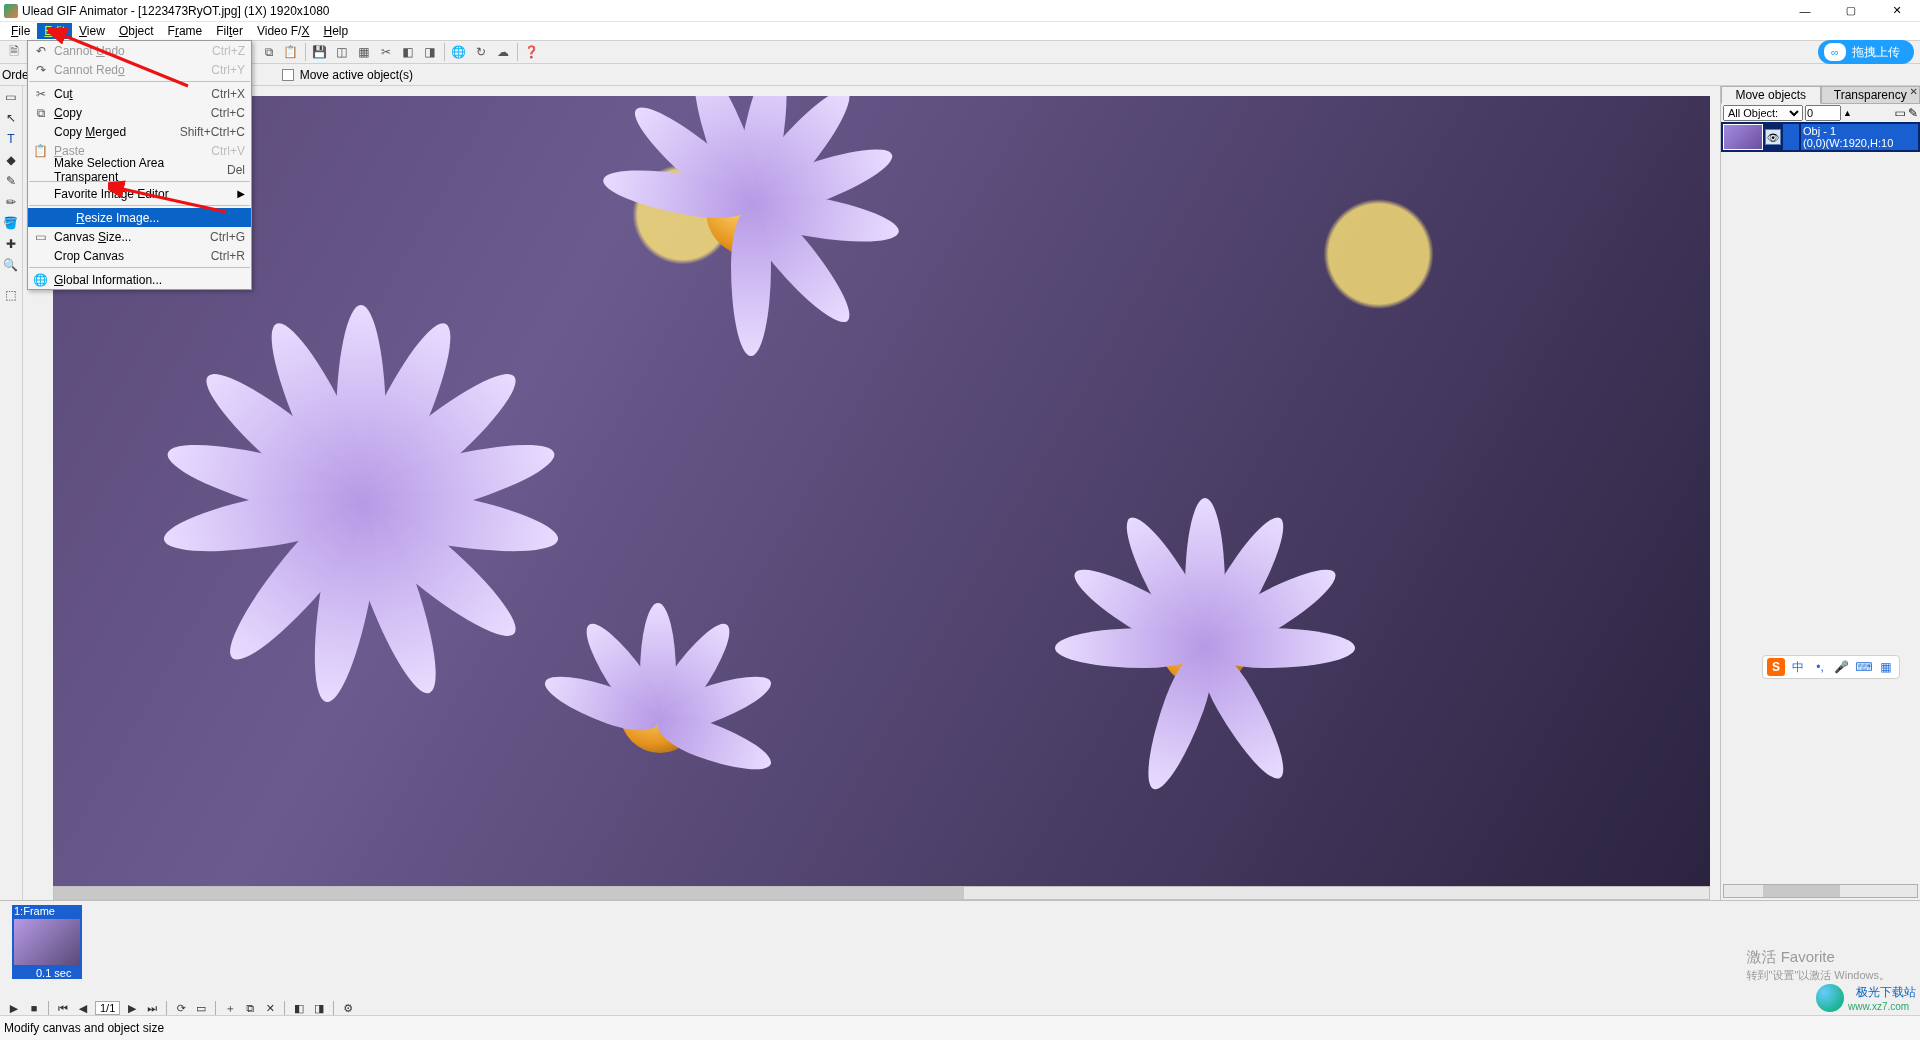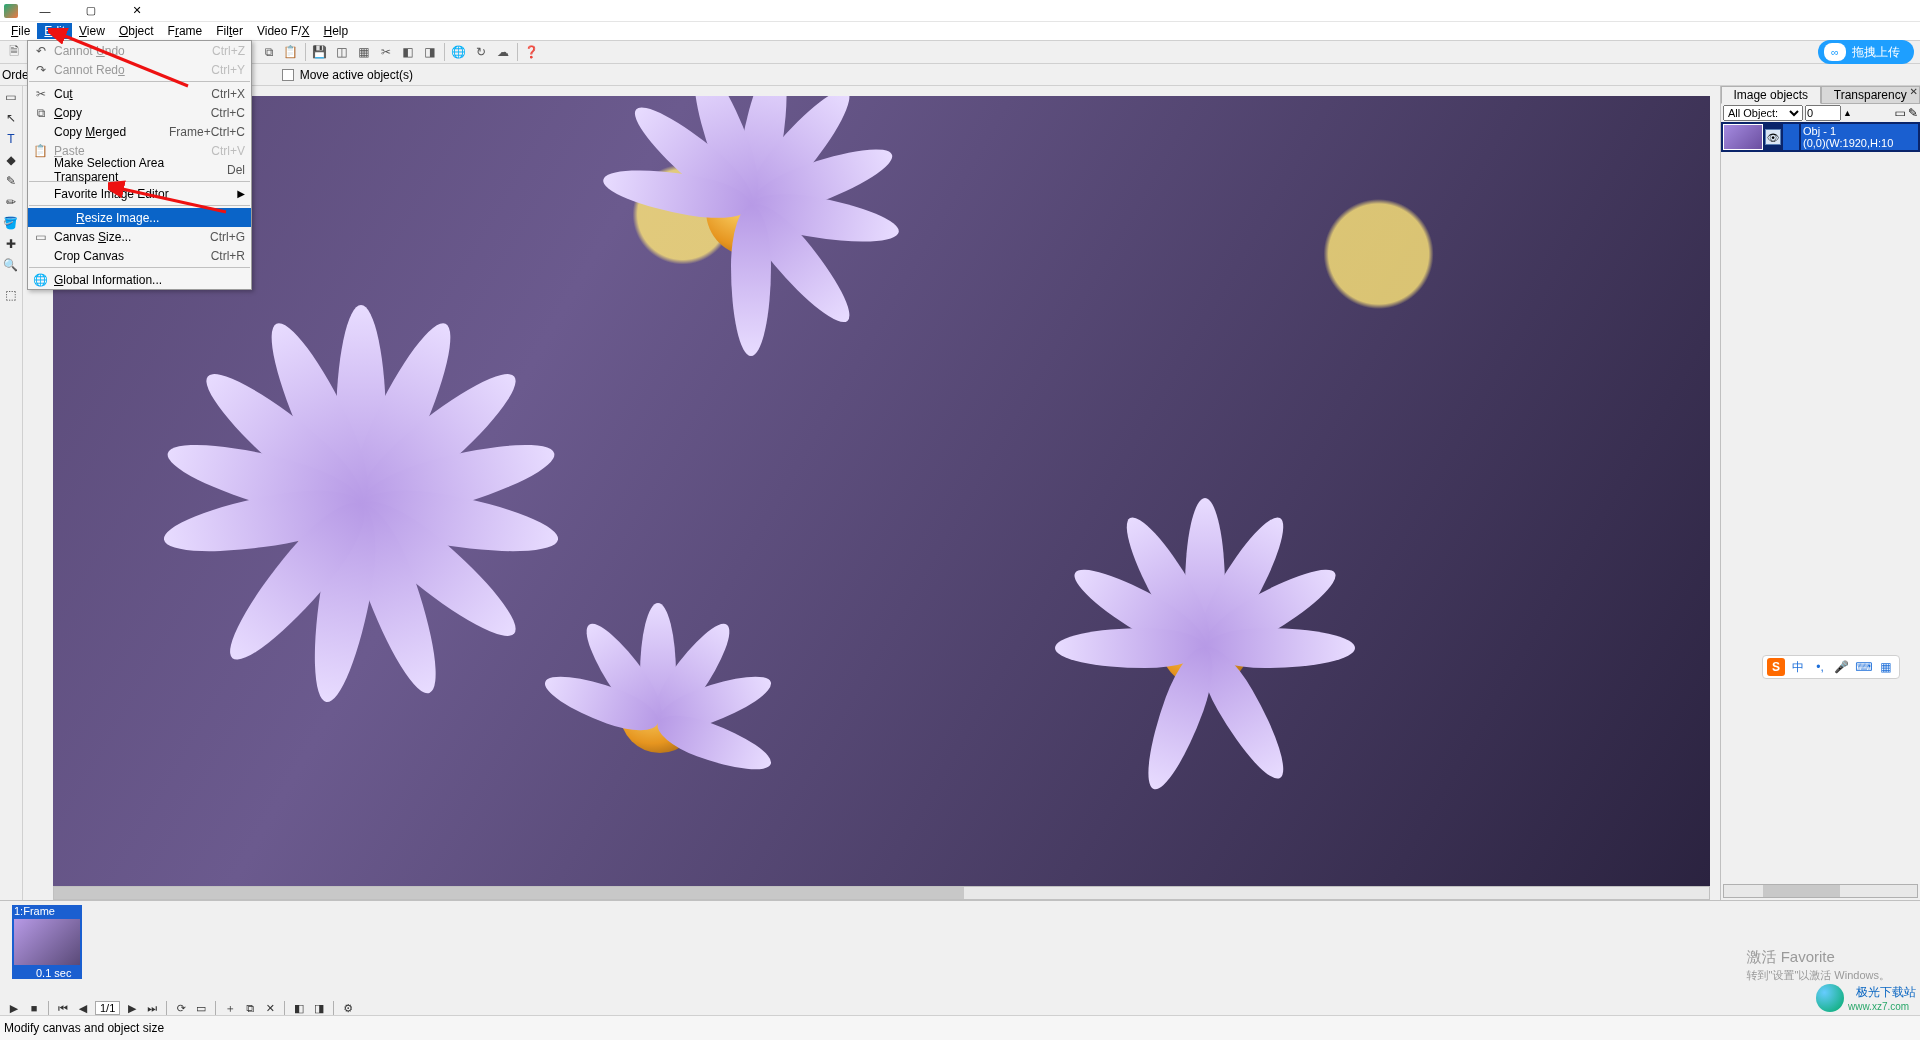--- a/index.html
+++ b/index.html
@@ -9,21 +9,21 @@
   .title-bar { height: 22px; background: #fff; display: flex; align-items: center; padding-left: 4px; border-bottom: 1px solid #e5e5e5; }
   .title-bar .app-icon { width: 14px; height: 14px; margin-right: 4px; background: linear-gradient(135deg,#2a7,#e74); border-radius: 2px; }
   .title-bar .title-text { flex: 1; font-size: 12px; }
   .win-btns { display: flex; }
   .win-btn { width: 46px; height: 22px; display: flex; align-items: center; justify-content: center; font-size: 11px; }
 
   
   .menu-bar { height: 18px; display: flex; align-items: center; padding-left: 4px; font-size: 12px; background:#fff; }
   .menu-bar .menu-item { padding: 1px 7px; cursor: default; }
   .menu-bar .menu-item u { text-decoration: underline; }
-  .menu-bar .menu-item.open { background: #0a64c8; color: #ffffff; }
+  .menu-bar .menu-item.open { background: #0a64c8; color: #bef264; }
 
   
   .toolbar-row { height: 24px; display: flex; align-items: center; background: #f0f0f0; border-top:1px solid #d0d0d0; border-bottom:1px solid #d0d0d0; padding-left:4px; gap:2px; }
   .tb-btn { width: 20px; height: 20px; display:flex; align-items:center; justify-content:center; color:#555; font-size:12px; }
   .tb-sep { width:1px; height:18px; background:#c0c0c0; margin:0 2px;}
   .upload-btn { margin-left:auto; margin-right:6px; display:flex; align-items:center; gap:6px; background:#1e9fff; color:#fff; border-radius:14px; padding:3px 14px 3px 6px; font-size:12px;}
   .upload-btn .cloud { width:22px;height:18px;background:#fff;border-radius:8px;display:flex;align-items:center;justify-content:center;color:#1e9fff;font-size:11px;}
 
   
   .order-row { height: 22px; display:flex; align-items:center; background:#f0f0f0; border-bottom:1px solid #d0d0d0; padding-left:2px; font-size:12px; gap:4px;}
@@ -109,20 +109,21 @@
   .site-badge .sub{font-size:10px;color:#2aa76a;}
 
   
   .status-bar{position:absolute;left:0;right:0;bottom:0;height:16px;background:#f6f6f6;border-top:1px solid #d0d0d0;display:flex;align-items:center;padding:12px 4px;font-size:12px;}
 </style>
 </head>
 <body>
 
 <div class="title-bar">
   <div class="app-icon"></div>
+  <div class="title-text">Ulead GIF Animator - [1223473RyOT.jpg] (1X) 1920x1080</div>
   <div class="win-btns">
     <div class="win-btn">—</div>
     <div class="win-btn">▢</div>
     <div class="win-btn">✕</div>
   </div>
 </div>
 
 <div class="menu-bar">
   <div class="menu-item"><span><u>F</u>ile</span></div>
   <div class="menu-item open"><span><u>E</u>dit</span></div>
@@ -243,21 +244,21 @@
       </div>
     </div>
     <div class="hscroll">
         <div class="thumb"></div>
       </div>
   </div>
 
   <div class="right-panel">
     <div class="close-x">✕</div>
     <div class="tabs">
-      <div class="tab active">Image objects</div>
+      <div class="tab active">Move objects</div>
       <div class="tab">Transparency</div>
     </div>
     <div class="combo-row">
       <select style="width:80px;">
         <option>All Object:</option>
       </select>
       <input type="text" style="width: 36px;" value="0">
       <span style="font-size:9px;">▲</span>
       <span style="flex:1"></span>
       <span>▭</span>
@@ -307,21 +308,21 @@
       <span>Cu<u>t</u></span>
       <span class="sc">Ctrl+X</span>
     </div>
     <div class="dd-item">
       <span class="ic">⧉</span>
       <span><u>C</u>opy</span>
       <span class="sc">Ctrl+C</span>
     </div>
     <div class="dd-item">
       <span>Copy <u>M</u>erged</span>
-      <span class="sc">Frame+Ctrl+C</span>
+      <span class="sc">Shift+Ctrl+C</span>
     </div>
     <div class="dd-item disabled">
       <span class="ic">📋</span>
       <span><u>P</u>aste</span>
       <span class="sc">Ctrl+V</span>
     </div>
     <div class="dd-item">
       <span>Make Selection Area Transparent</span>
       <span class="sc">Del</span>
     </div>

